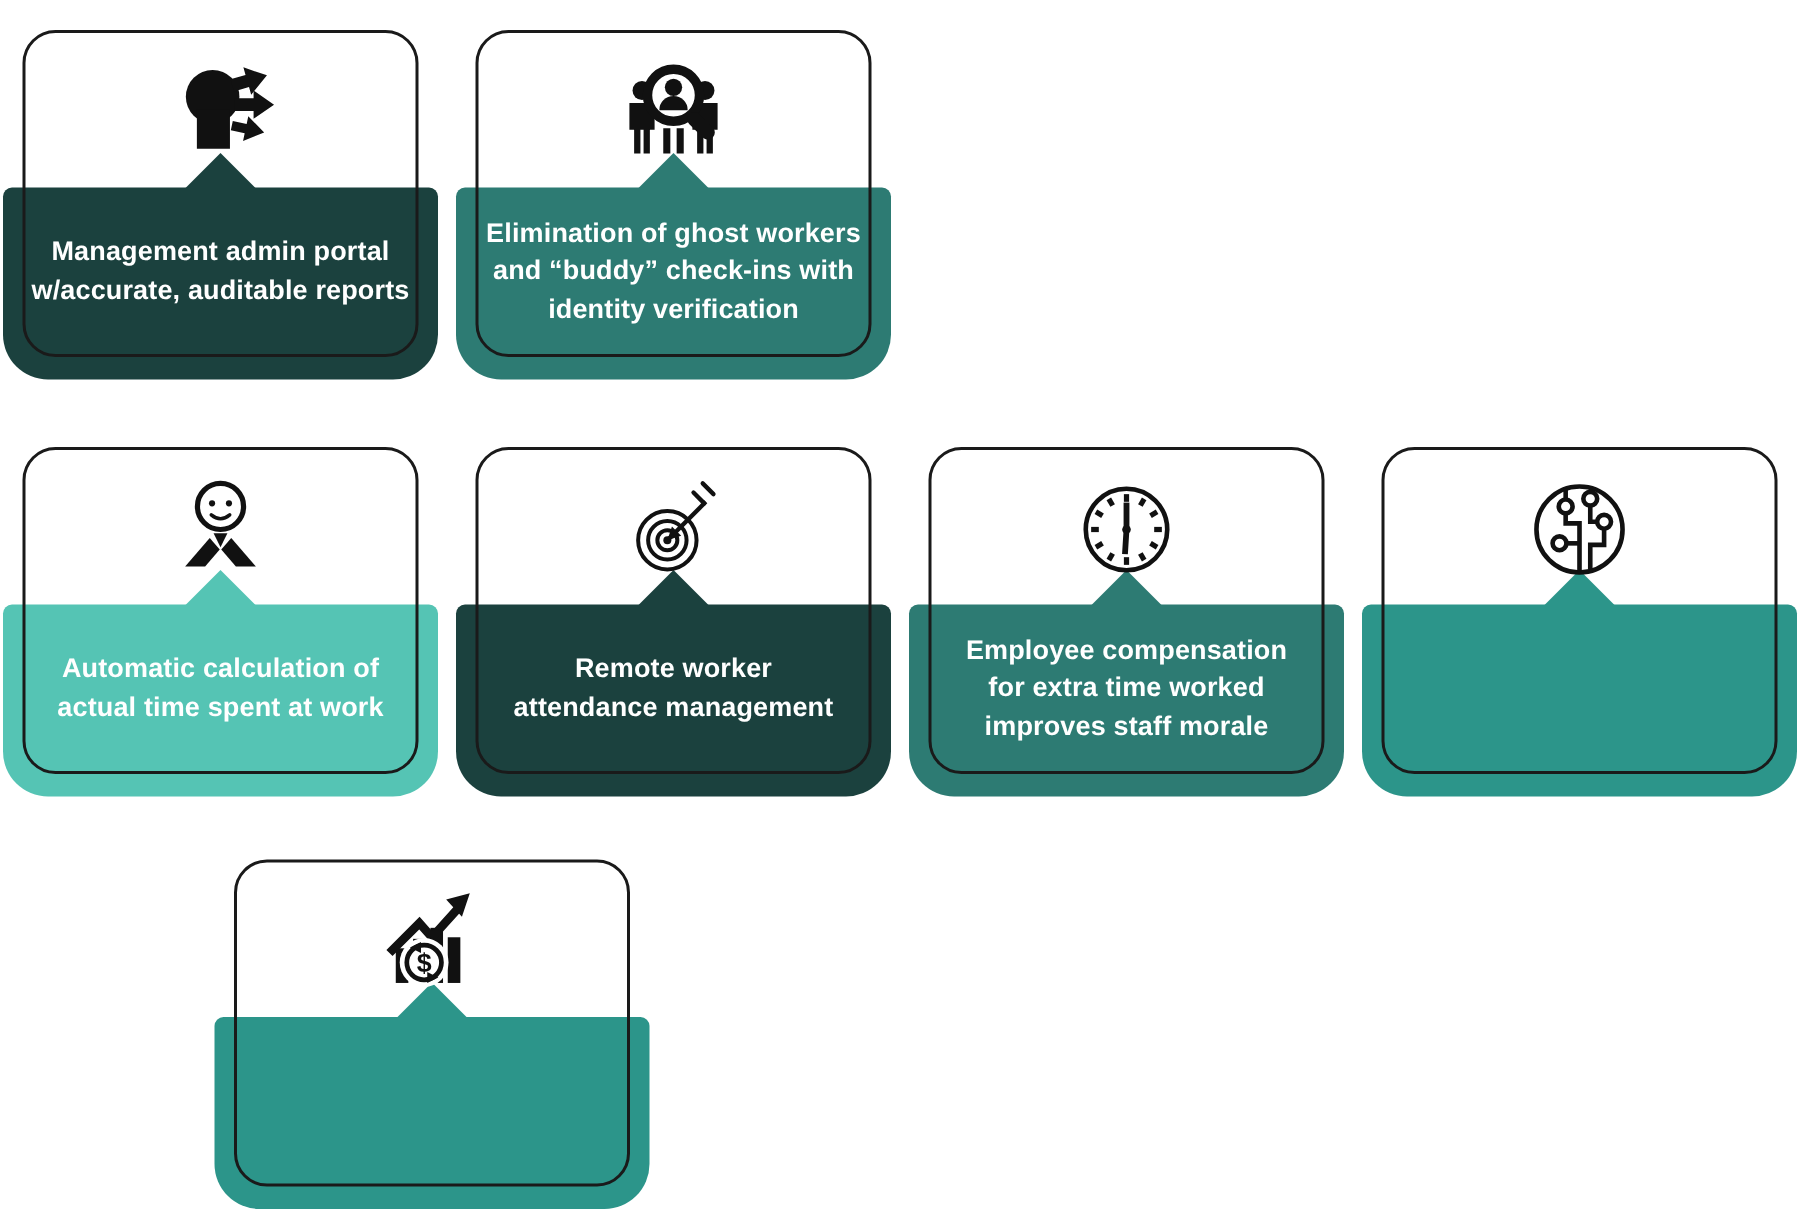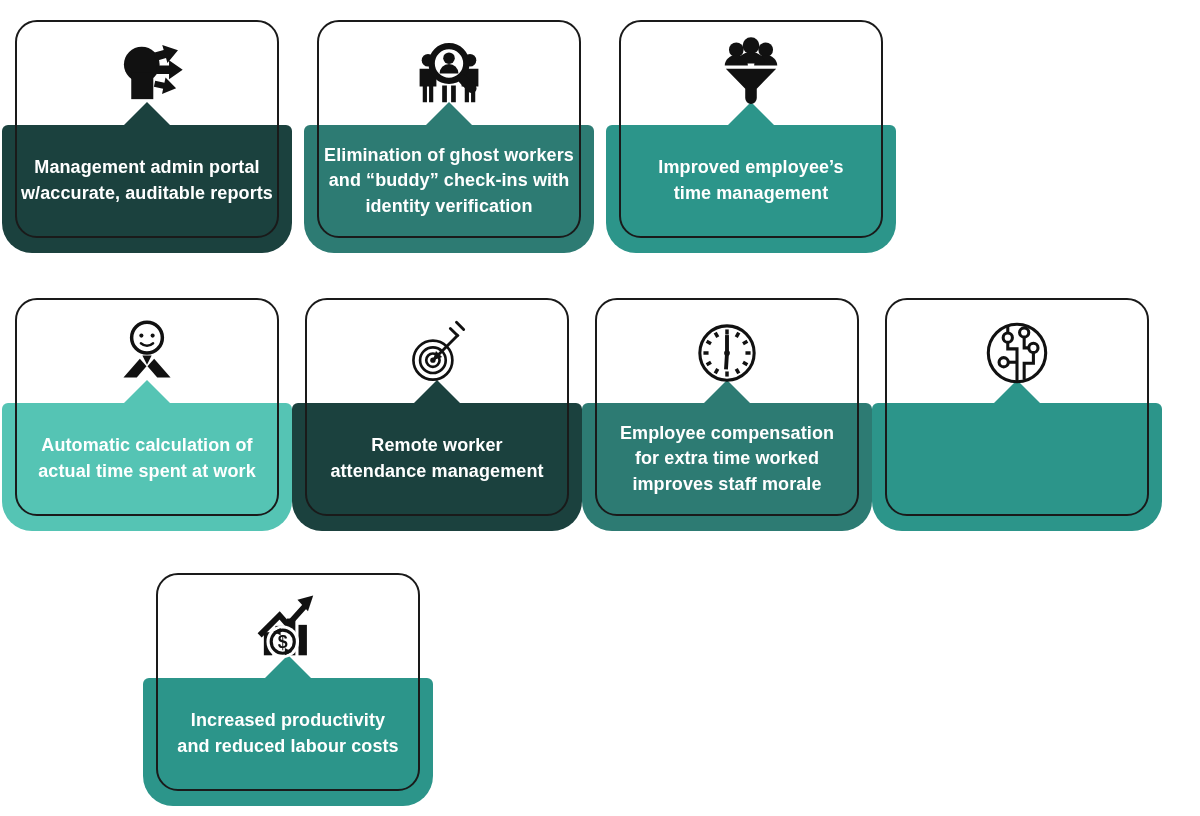--- a/index.html
+++ b/index.html
@@ -2,21 +2,21 @@
 <html><head>
 <meta charset="utf-8">
 <style>
   html,body{margin:0;padding:0;background:#ffffff;}
   .canvas{
     position:relative;width:1200px;height:816px;background:#ffffff;
     font-family:"Liberation Sans",sans-serif;overflow:hidden;
   }
   .row{position:absolute;display:flex;}
   .row-1{top:20px;left:2px;gap:12px;}
-  .row-2{top:298px;left:2px;}
+  .row-2{top:298px;left:2px;gap:12px;}
   .row-3{top:573px;left:143px;gap:8px;}
   .card{position:relative;width:290px;height:233px;flex:0 0 auto;}
   .band{
     position:absolute;left:0;top:105px;width:290px;height:128px;
     background:var(--c,#2B9489);border-radius:6px 6px 30px 30px;z-index:1;
   }
   .notch{
     position:absolute;top:82px;left:50%;transform:translateX(-50%);
     width:0;height:0;border-left:24px solid transparent;border-right:24px solid transparent;
     border-bottom:24px solid var(--c,#2B9489);z-index:1;
@@ -80,40 +80,20 @@
           <circle cx="40" cy="24" r="5.5" fill="#111"></circle>
           <path d="M31 38.5 a9 9 0 0 1 18 0 z" fill="#111"></path>
           <rect x="53" y="38" width="9" height="21" rx="4.5" fill="#111" transform="rotate(-45 57.5 48.5)"></rect>
         </svg>
       </div>
       <div class="label">Elimination of ghost workers
 and “buddy” check-ins with
 identity verification</div>
     </div>
 
-    <div class="card" style="--c: #2C958A;">
-      <div class="band"></div>
-      <div class="notch"></div>
-      <div class="frame"></div>
-      <div class="icon">
-        <svg width="84" height="84" viewBox="0 0 80 80">
-          <g fill="#111">
-            <circle cx="26" cy="16" r="7"></circle>
-              <circle cx="54" cy="16" r="7"></circle>
-              <circle cx="40" cy="12" r="8"></circle>
-            <path d="M15 31 a11 10 0 0 1 22 0 z"></path>
-            <path d="M43 31 a11 10 0 0 1 22 0 z"></path>
-            <path d="M27 29 a13 11 0 0 1 26 0 z"></path>
-            <path d="M16 34 h48 l-18.5 19 v9 a5.5 5.5 0 0 1 -11 0 v-9 z"></path>
-          </g>
-        </svg>
-      </div>
-      <div class="label">Improved employee’s
-time management</div>
-    </div>
 
 
   </div>
 
   <div class="row row-2">
 
     <div class="card" style="--c: #55C4B4;">
       <div class="band"></div>
       <div class="notch"></div>
       <div class="frame"></div>
@@ -224,21 +204,19 @@
           </g>
           <path d="M13 47 L32 28 L40 37 L58 17" fill="none" stroke="#111" stroke-width="5.5"></path>
           <path d="M64 9 L49 13 L59 24 Z" fill="#111"></path>
           <circle cx="35" cy="53" r="15.5" fill="#fff"></circle>
           <circle cx="35" cy="53" r="11" fill="#fff" stroke="#111" stroke-width="3"></circle>
           <path d="M26 43.5 l7 -3.5 v7 z" fill="#111"></path>
           <path d="M44 62.5 l-7 3.5 v-7 z" fill="#111"></path>
           <text x="35" y="59" font-size="17" font-weight="bold" text-anchor="middle" fill="#111" font-family="Liberation Sans, sans-serif">$</text>
         </svg>
       </div>
-      <div class="label">Increased productivity
-and reduced labour costs</div>
     </div>
 
 
 
   </div>
 
 </div>
 
 </body></html>

